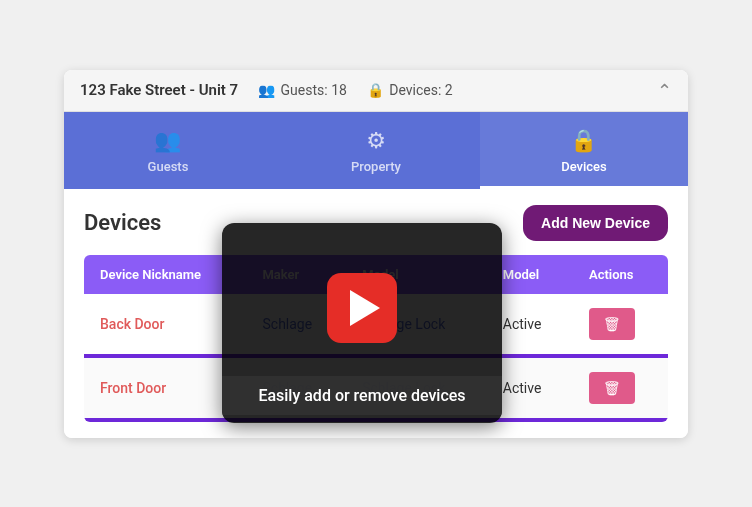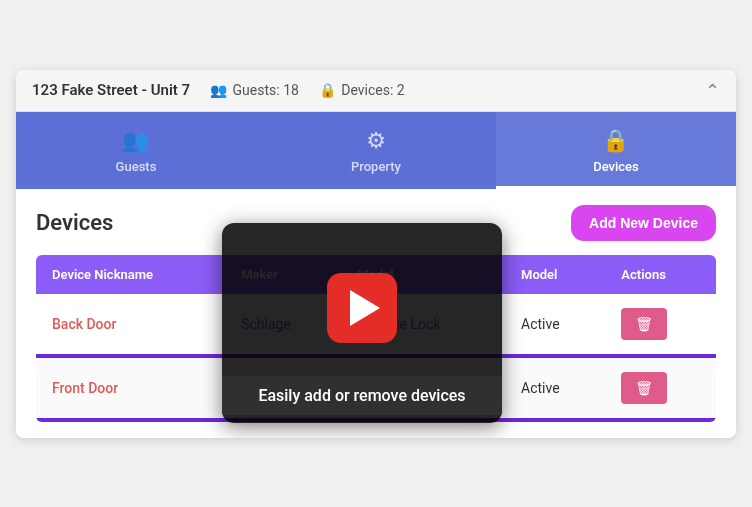--- a/index.html
+++ b/index.html
@@ -7,21 +7,21 @@
       font-family: -apple-system, BlinkMacSystemFont, 'Segoe UI', Roboto, sans-serif;
       background: #f0f0f0;
       width: 752px;
       height: 507px;
       overflow: hidden;
       display: flex;
       align-items: center;
       justify-content: center;
     }
     .container {
-      width: 720px;
+      width: 624px;
       background: #fff;
       border-radius: 8px;
       box-shadow: 0 2px 10px rgba(0,0,0,0.15);
       overflow: hidden;
     }
     
     .header-bar {
       display: flex;
       align-items: center;
       padding: 10px 16px;
@@ -86,21 +86,21 @@
       align-items: center;
       justify-content: space-between;
       margin-bottom: 14px;
     }
     .devices-title {
       font-size: 22px;
       font-weight: 600;
       color: #333;
     }
     .add-device-btn {
-      background: #d946ef;
+      background: #701a75;
       color: #fff;
       border: none;
       border-radius: 13px;
       padding: 10px 18px;
       font-size: 14px;
       font-weight: 600;
       cursor: pointer;
     }
     
     .devices-table {

